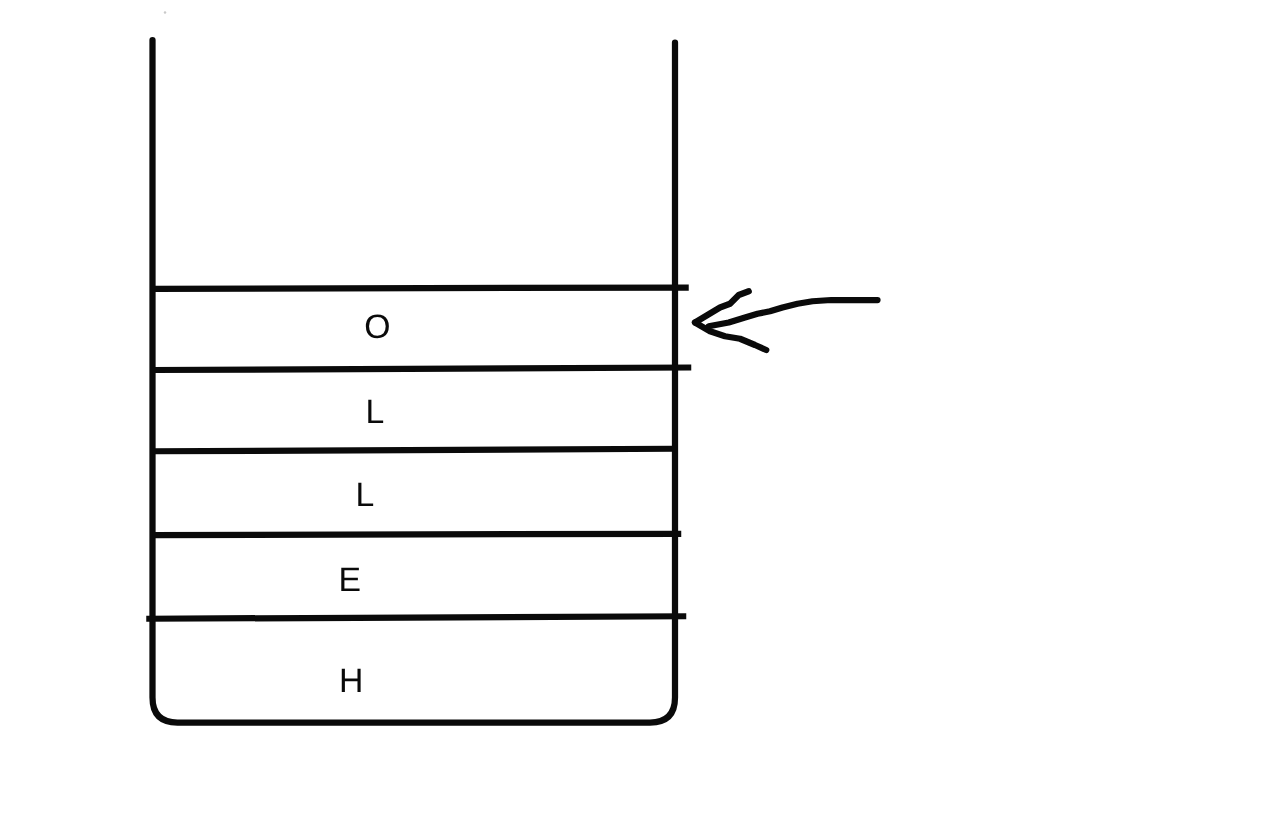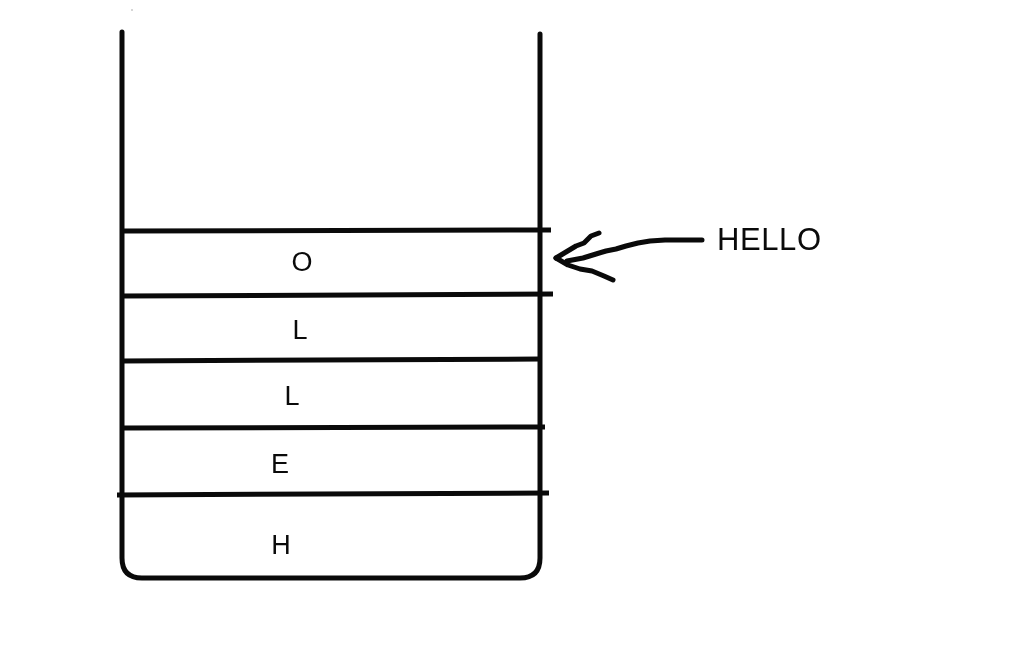--- a/index.html
+++ b/index.html
@@ -76,15 +76,14 @@
   </svg>
 
   <div class="speck" style="left:131px; top:9px;"></div>
 
   <div class="overlay-text cell-letter" style="left:302px; top:262px;">O</div>
   <div class="overlay-text cell-letter" style="left:300px; top:330px;">L</div>
   <div class="overlay-text cell-letter" style="left:292px; top:396px;">L</div>
   <div class="overlay-text cell-letter" style="left:280px; top:464px;">E</div>
   <div class="overlay-text cell-letter" style="left:281px; top:545px;">H</div>
 
-  <div class="overlay-text annotation-label" style="left:717px; top:239px;">HELLO</div>
 
 </div>
 
 </body></html>

